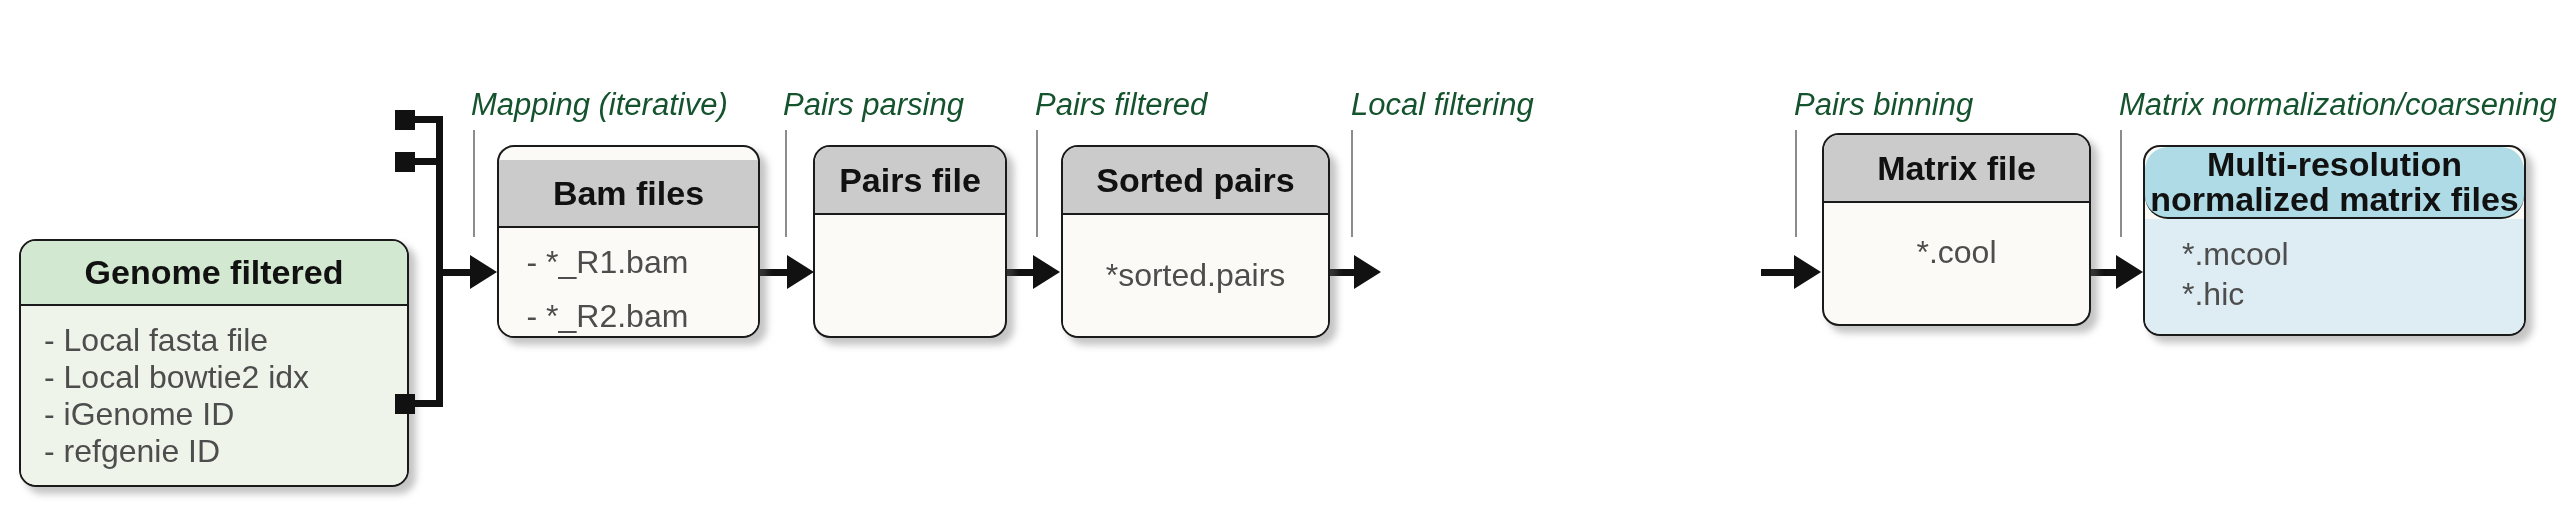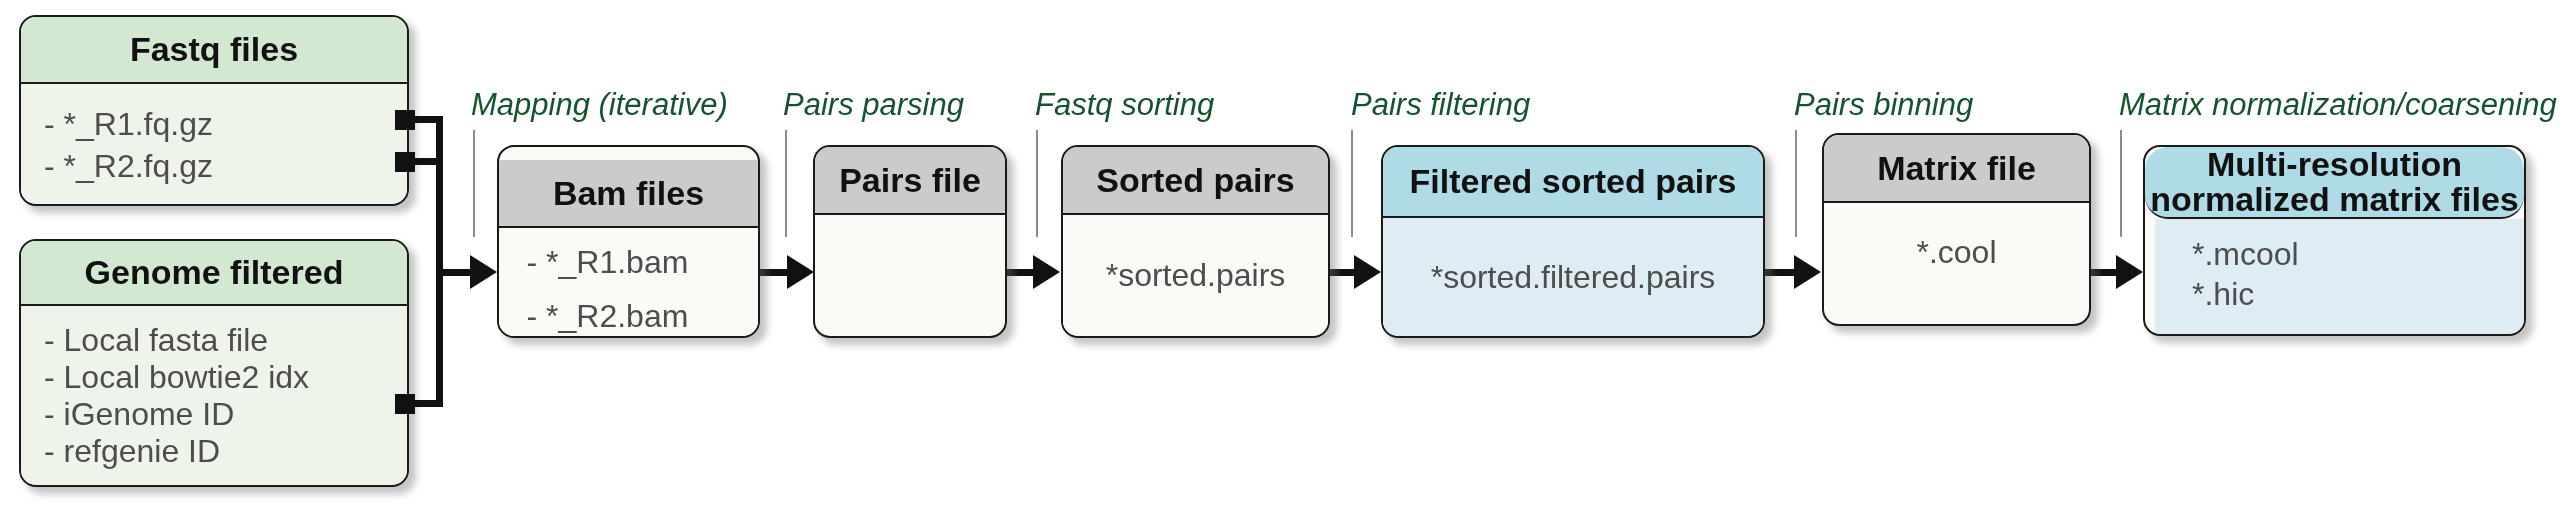--- a/index.html
+++ b/index.html
@@ -41,27 +41,20 @@
     position:absolute;top:86px;font-size:31px;font-style:italic;color:#14532d;
     white-space:nowrap;line-height:37px;
   }
   .tick{position:absolute;top:130px;width:2.3px;height:107px;background:#8c8c8c;}
 </style>
 </head>
 <body>
 
 <div id="canvas">
 
-  <div class="node green" style="left:19px;top:15.3px;width:386px;height:187px;">
-    <div class="hd" style="height:65px;">Fastq files</div>
-    <div class="bd" style="height:120px;padding:18.4px 0 0 23px;line-height:42px;">
-      <div class="line">- *_R1.fq.gz</div>
-      <div class="line">- *_R2.fq.gz</div>
-    </div>
-  </div>
 
   <div class="node green" style="left:19px;top:239px;width:386px;height:244px;">
     <div class="hd" style="height:63px;">Genome filtered</div>
     <div class="bd" style="height:179px;padding:16px 0 0 23px;line-height:37px;">
       <div class="line">- Local fasta file</div>
       <div class="line">- Local bowtie2 idx</div>
       <div class="line">- iGenome ID</div>
       <div class="line">- refgenie ID</div>
     </div>
   </div>
@@ -94,22 +87,22 @@
     <div class="shaft" style="width:36px;"></div>
       <div class="head"></div>
   </div>
   <div class="arrow" style="left:2086px;top:255px;width:57px;">
     <div class="shaft" style="width:32px;"></div>
       <div class="head"></div>
   </div>
 
   <div class="step-label" style="left:471px;">Mapping (iterative)</div>
   <div class="step-label" style="left:783px;">Pairs parsing</div>
-  <div class="step-label" style="left:1035px;">Fastq sorting</div>
-  <div class="step-label" style="left:1351px;">Pairs filtering</div>
+  <div class="step-label" style="left:1035px;">Pairs filtered</div>
+  <div class="step-label" style="left:1351px;">Local filtering</div>
   <div class="step-label" style="left:1794px;">Pairs binning</div>
   <div class="step-label" style="left:2119px;">Matrix normalization/coarsening</div>
 
   <div class="tick" style="left:473px;"></div>
   <div class="tick" style="left:785px;"></div>
   <div class="tick" style="left:1036px;"></div>
   <div class="tick" style="left:1351px;"></div>
   <div class="tick" style="left:1795px;"></div>
   <div class="tick" style="left:2120px;"></div>
 
@@ -125,39 +118,33 @@
     <div class="hd" style="height:66px;">Pairs file</div>
   </div>
 
   <div class="node gray" style="left:1061px;top:145px;width:265px;height:189px;">
     <div class="hd" style="height:66px;">Sorted pairs</div>
     <div class="bd centered" style="height:121px;">
       <div class="line">*sorted.pairs</div>
     </div>
   </div>
 
-  <div class="node blue" style="left:1381px;top:145px;width:380px;height:189px;">
-    <div class="hd" style="height:69px;">Filtered sorted pairs</div>
-    <div class="bd centered" style="height:118px;">
-      <div class="line">*sorted.filtered.pairs</div>
-    </div>
-  </div>
 
   <div class="node gray" style="left:1822px;top:133px;width:265px;height:189px;">
     <div class="hd" style="height:66px;">Matrix file</div>
     <div class="bd centered" style="height:98px;text-align:center;">
       <div class="line">*.cool</div>
     </div>
   </div>
 
   <div class="node blue" style="left:2143px;top:145px;width:379px;height:187px;">
     <div class="hd" style="height:70px;flex-direction:column;line-height:35px;border-radius:23px;">
       <div>Multi-resolution</div>
       <div>normalized matrix files</div>
     </div>
-    <div class="bd" style="height:115px;padding:15.3px 0 0 37px;line-height:40px;margin-left:10px;">
+    <div class="bd" style="height:115px;padding:15.3px 0 0 37px;line-height:40px;">
       <div class="line">*.mcool</div>
       <div class="line">*.hic</div>
     </div>
   </div>
 
 </div>
 
 
 </body></html>

